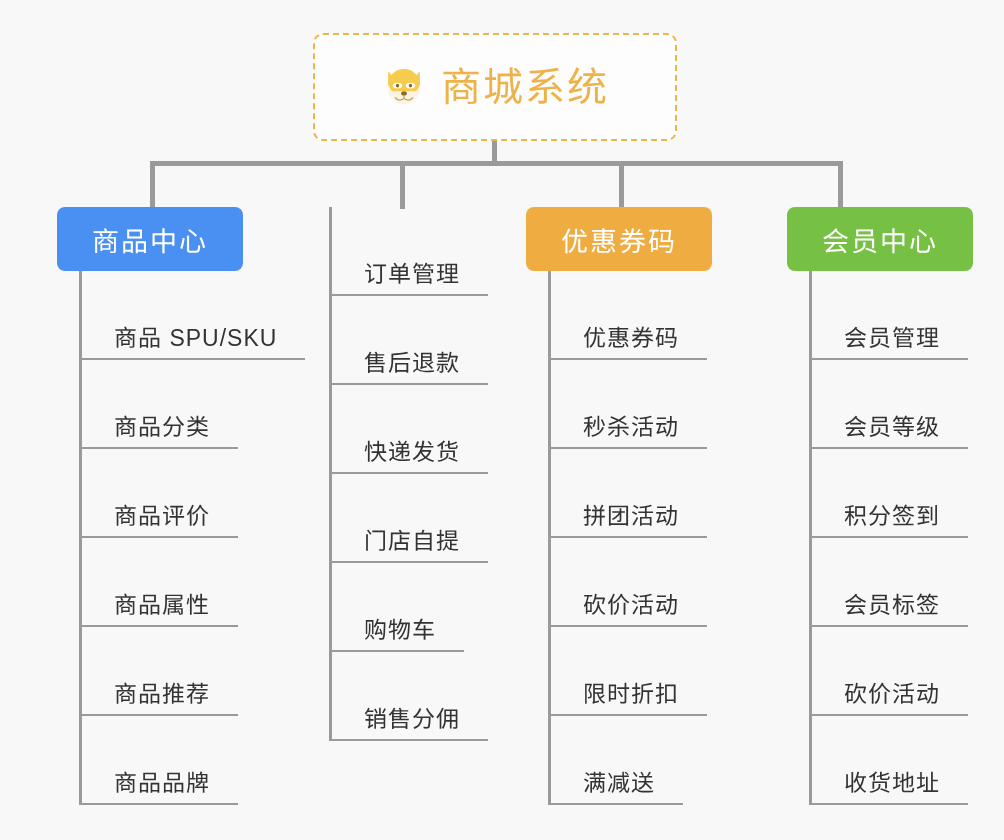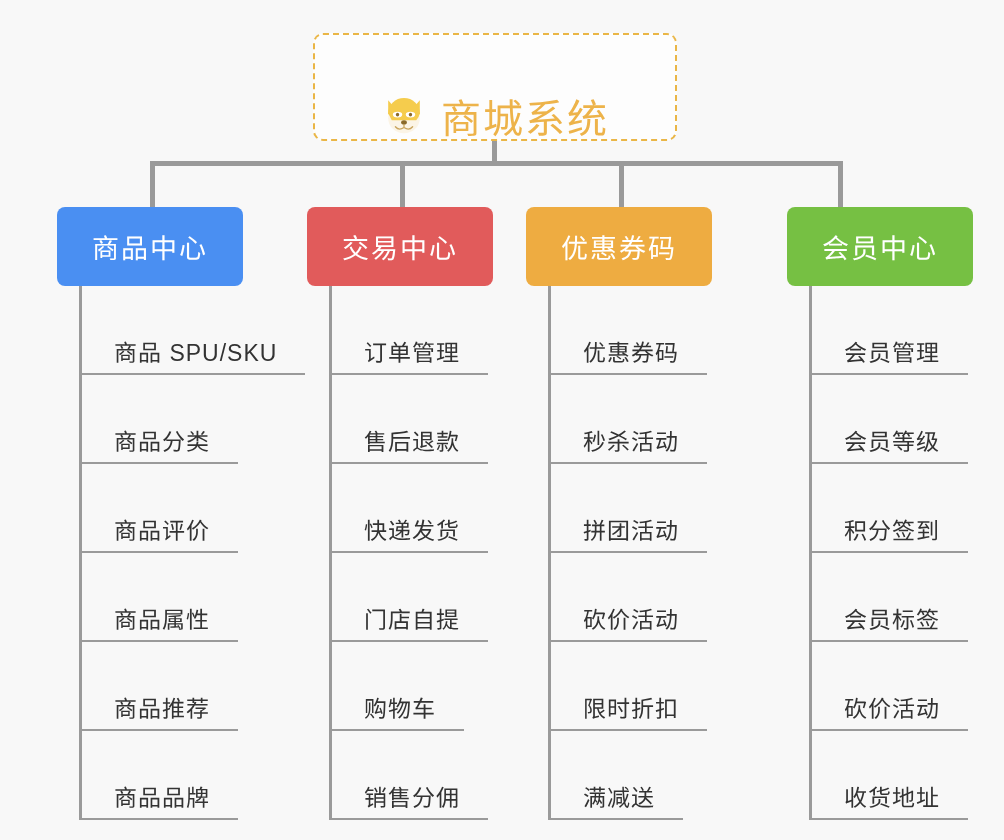--- a/index.html
+++ b/index.html
@@ -27,21 +27,21 @@
     position: absolute;
     left: 313px;
     top: 33px;
     width: 364px;
     height: 108px;
     box-sizing: border-box;
     background: #fdfdfd;
     border: 2px dashed #eab646;
     border-radius: 10px;
     display: flex;
-    align-items: flex-end;
+    align-items: center;
     justify-content: center;
     gap: 14px;
   }
   .root-emoji {
     font-size: 40px;
     line-height: 1;
     width: 46px;
     height: 46px;
     display: block;
   }
@@ -77,21 +77,21 @@
     height: 48px;
     background: #9a9a9a;
   }
 
   
   .branch {
     position: absolute;
     top: 207px;
   }
   .branch-header {
-    height: 79px;
+    height: 64px;
     border-radius: 8px;
     display: flex;
     align-items: center;
     justify-content: center;
     color: #ffffff;
     font-size: 27px;
     letter-spacing: 2px;
     box-sizing: border-box;
   }
 
@@ -171,23 +171,20 @@
       <div class="leaf">
           <span class="leaf-label">商品推荐</span>
         </div>
       <div class="leaf">
           <span class="leaf-label">商品品牌</span>
         </div>
     </div>
   </div>
 
   <div class="branch" style="left:307px;width:186px">
-    <div class="branch-header" style="background:#e15b5b">
-      <span>交易中心</span>
-    </div>
     <div class="leaf-list">
       <div class="leaf">
           <span class="leaf-label">订单管理</span>
         </div>
       <div class="leaf">
           <span class="leaf-label">售后退款</span>
         </div>
       <div class="leaf">
           <span class="leaf-label">快递发货</span>
         </div>

